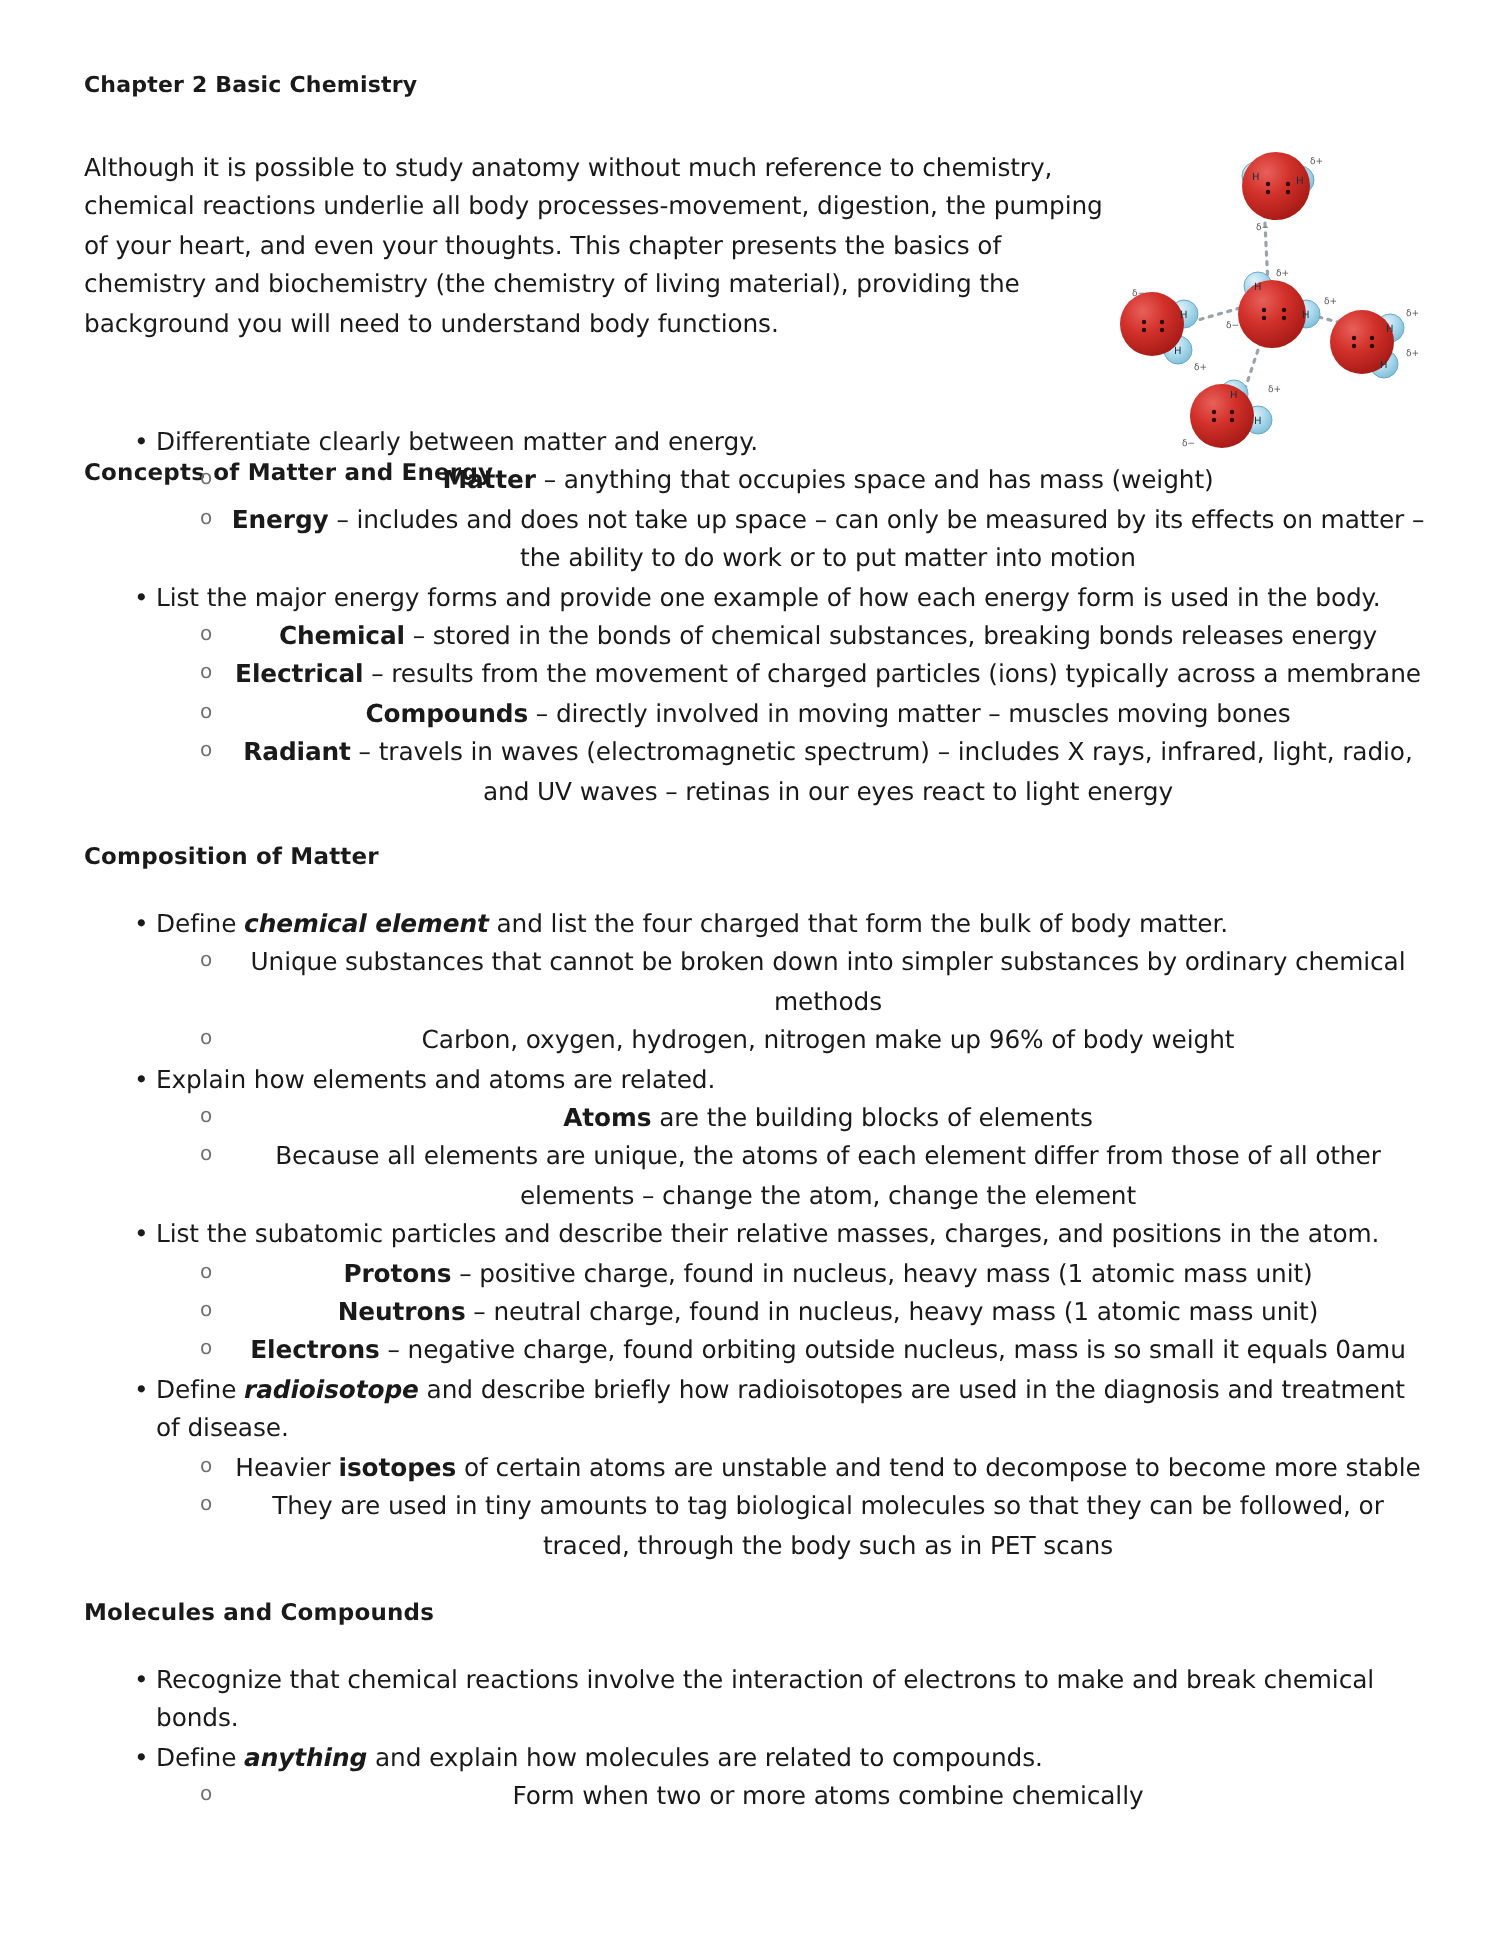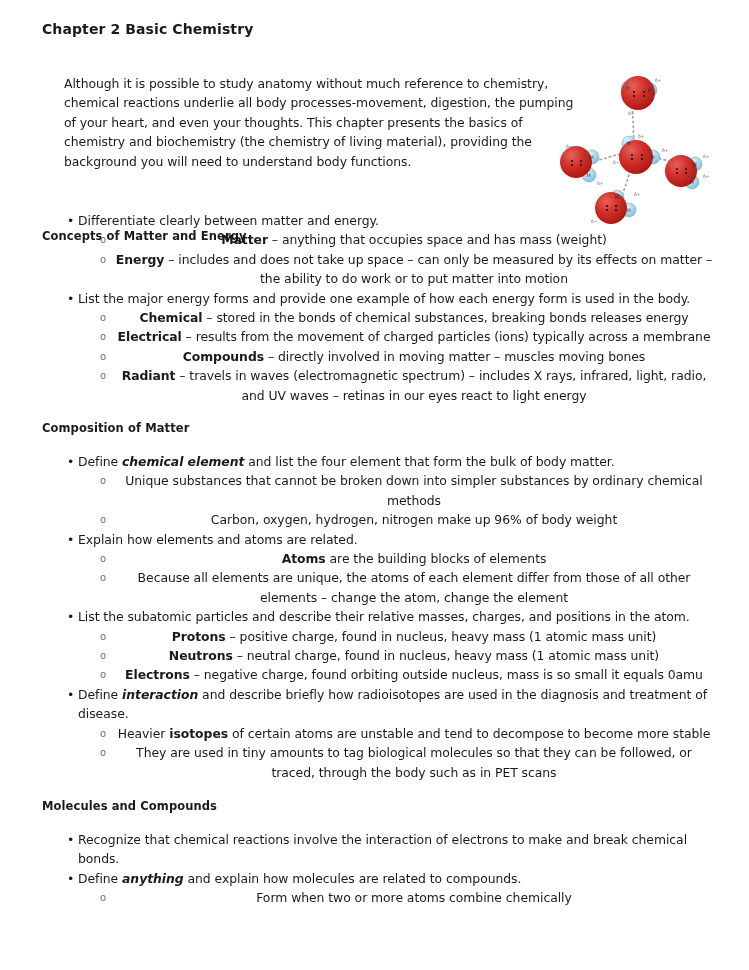--- a/index.html
+++ b/index.html
@@ -20,35 +20,34 @@
     left: 0; top: 0;
     width: 749px;
     height: 970px;
     padding: 0;
   }
 
   
   .doc-title {
     position: absolute;
     left: 42px;
-    top: 22px;
-    font-size: 14px;
+    top: 36px;
+    font-size: 11px;
     font-weight: bold;
     letter-spacing: 0.1px;
     line-height: 14px;
   }
   .intro {
     position: absolute;
     left: 42px;
     top: 74px;
     width: 520px;
     font-size: 12.4px;
     line-height: 19.4px;
     letter-spacing: -0.05px;
-    margin-left: 22px;
   }
   .section-head {
     position: absolute;
     left: 42px;
     font-size: 11.5px;
     font-weight: bold;
     letter-spacing: 0.1px;
   }
   #sec-1 { top: 181px; margin-top: 48px; }
   #sec-2 { top: 421px; }
@@ -266,21 +265,21 @@
         </ul>
       </li>
     </ul>
   </div>
 
   <div class="section-head" id="sec-2">Composition of Matter</div>
   <div class="list-block" id="list-2">
     <ul class="lvl1">
       <li class="b1">
         <span class="marker-dot">•</span>
-        <span class="b1-text"><span>Define </span><i class="bi">chemical element</i><span> and list the four element that form the bulk of body matter.</span></span>
+        <span class="b1-text"><span>Define </span><i class="bi">chemical element</i><span> and list the four charged that form the bulk of body matter.</span></span>
         <ul class="lvl2">
           <li class="b2">
             <span class="marker-circ">o</span>
             <span class="b2-text">Unique substances that cannot be broken down into simpler substances by ordinary chemical methods</span>
           </li>
           <li class="b2">
             <span class="marker-circ">o</span>
             <span class="b2-text">Carbon, oxygen, hydrogen, nitrogen make up 96% of body weight</span>
           </li>
         </ul>
@@ -315,21 +314,21 @@
           </li>
           <li class="b2">
             <span class="marker-circ">o</span>
             <span class="b2-text"><b>Electrons</b><span> – negative charge, found orbiting outside nucleus, mass is so small it equals 0amu</span></span>
           </li>
         </ul>
       </li>
 
       <li class="b1">
         <span class="marker-dot">•</span>
-        <span class="b1-text"><span>Define </span><i class="bi">interaction</i><span> and describe briefly how radioisotopes are used in the diagnosis and treatment of disease.</span></span>
+        <span class="b1-text"><span>Define </span><i class="bi">radioisotope</i><span> and describe briefly how radioisotopes are used in the diagnosis and treatment of disease.</span></span>
         <ul class="lvl2">
           <li class="b2">
             <span class="marker-circ">o</span>
             <span class="b2-text"><span>Heavier </span><b>isotopes</b><span> of certain atoms are unstable and tend to decompose to become more stable</span></span>
           </li>
           <li class="b2">
             <span class="marker-circ">o</span>
             <span class="b2-text">They are used in tiny amounts to tag biological molecules so that they can be followed, or traced, through the body such as in PET scans</span>
           </li>
         </ul>

